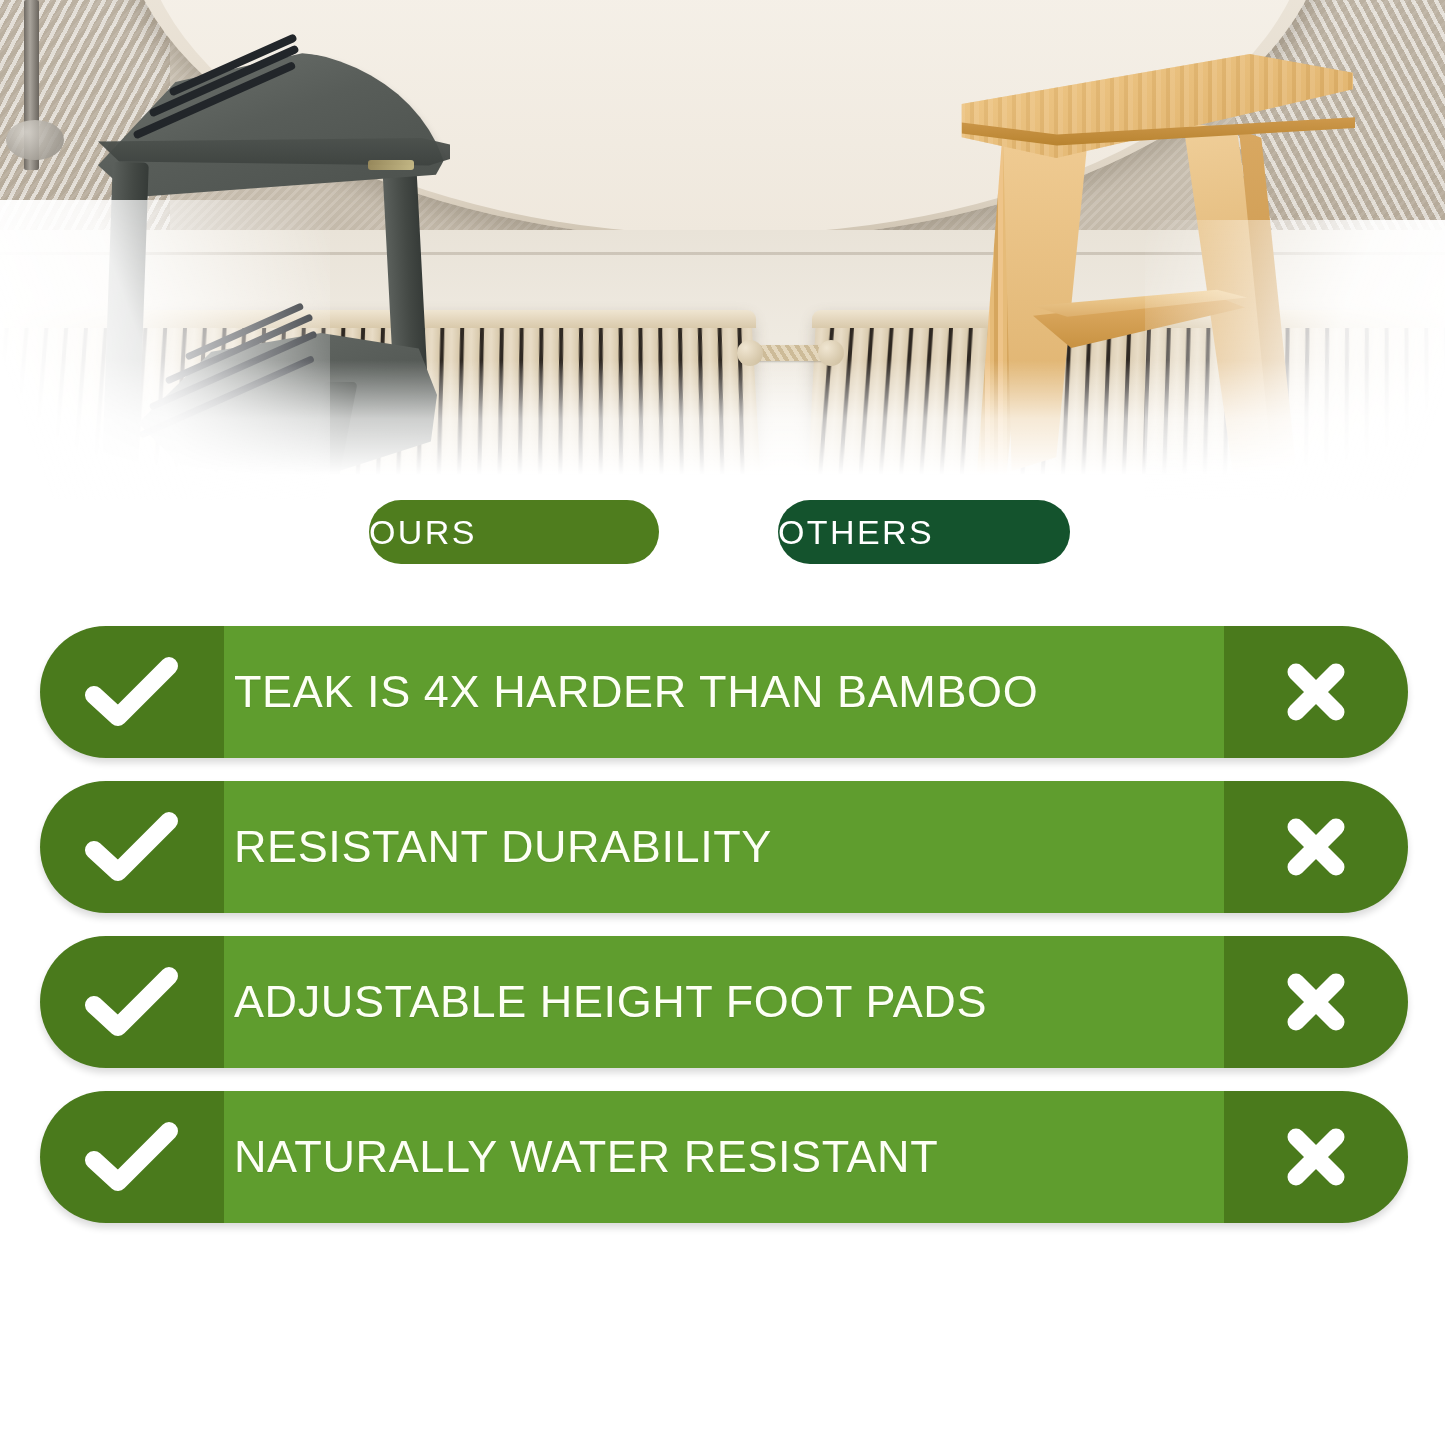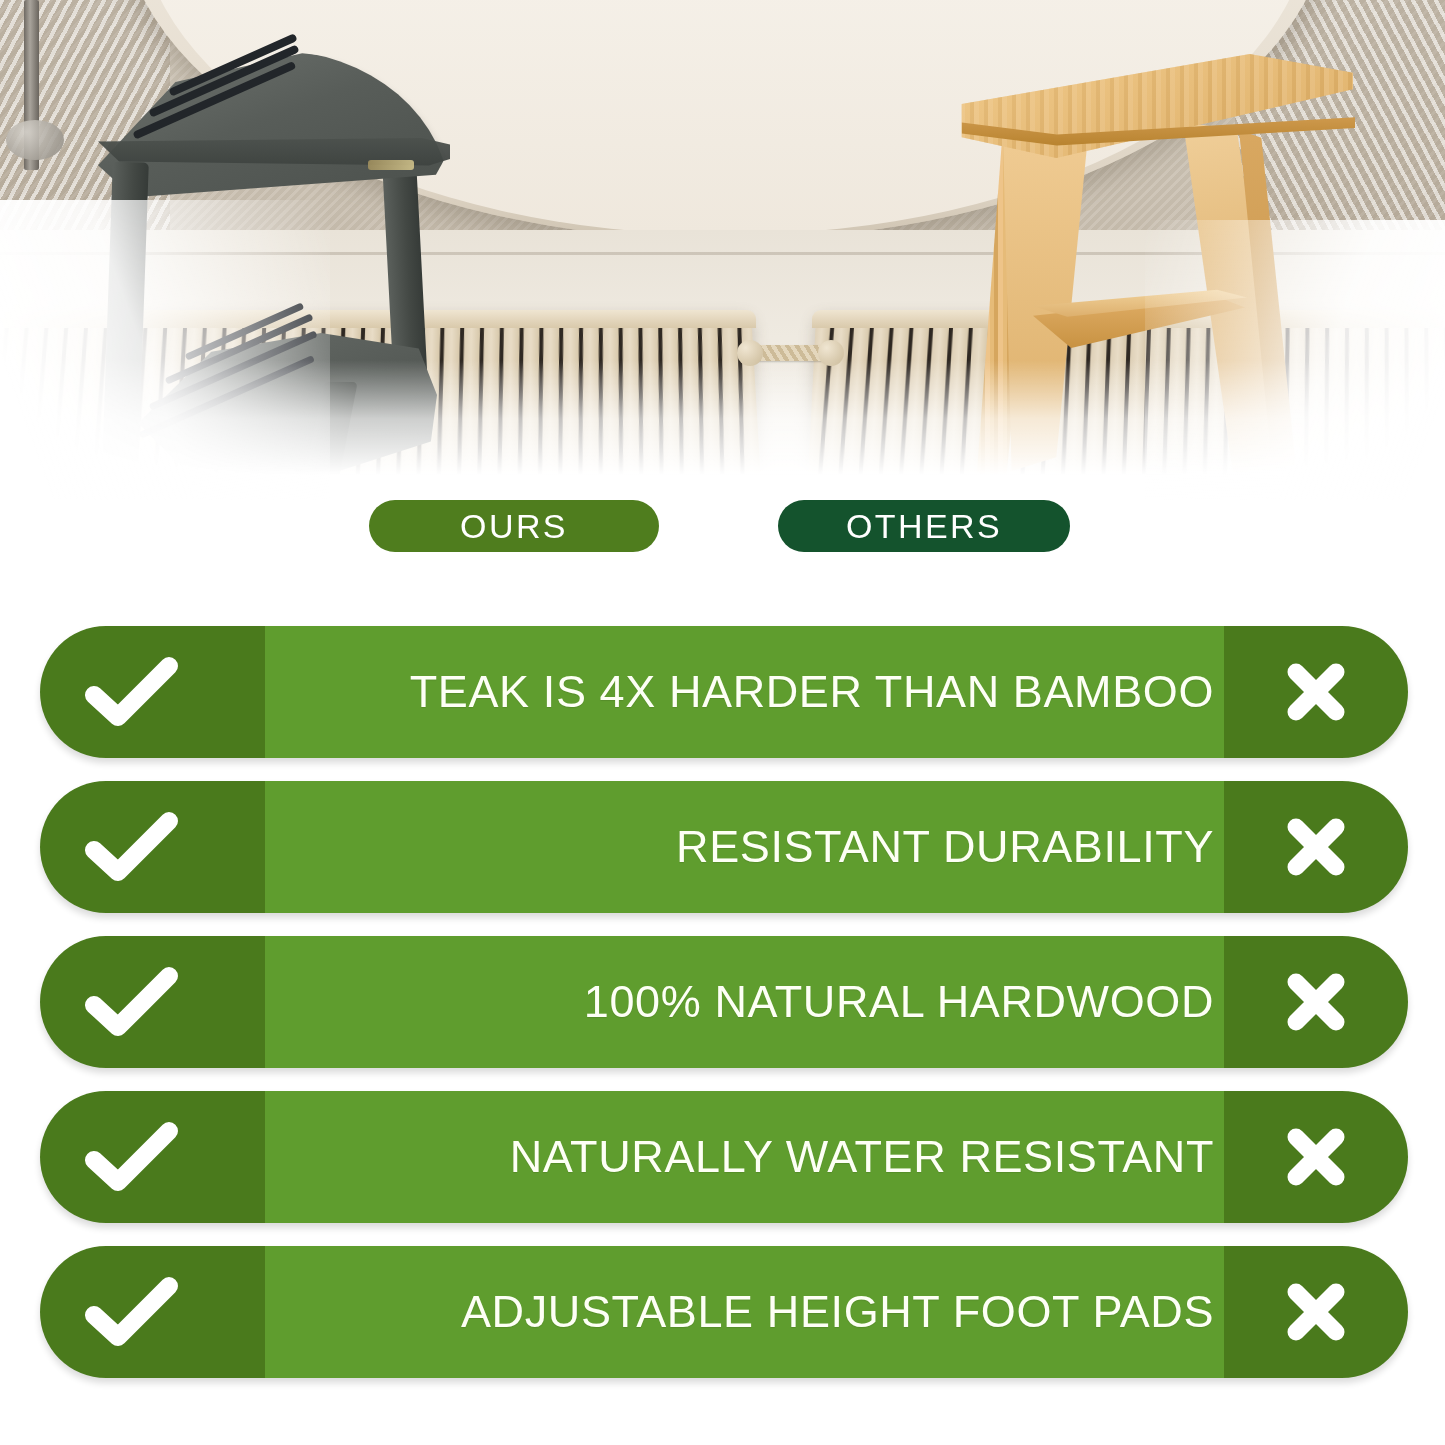--- a/index.html
+++ b/index.html
@@ -130,34 +130,34 @@
        clip-path:polygon(0% 0%,36% 2%,100% 98%,62% 100%);}
   .bm-rail{position:absolute;left:128px;top:258px;width:212px;height:52px;
        background:linear-gradient(180deg,#e0ae67,#c89242);
        clip-path:polygon(0% 38%,86% 0%,100% 22%,18% 100%);}
   .bm-rail-top{position:absolute;left:128px;top:250px;width:214px;height:30px;
        background:linear-gradient(180deg,#f2d39c,#dcae6b);
        clip-path:polygon(0% 60%,86% 6%,100% 32%,16% 96%);}
 
   
   .badges{position:absolute;left:0;top:500px;width:1445px;height:72px;}
-  .badge{position:absolute;top:0;height:52px;border-radius:32px;display:flex;
-       align-items:center;justify-content:center;color:#fff;letter-spacing:2.4px;
+  .badge{position:absolute;top:0;height:64px;border-radius:32px;display:flex;
+       align-items:center;color:#fff;letter-spacing:2.4px;
        font-size:34px;font-weight:400;}
   .badge-ours{left:369px;width:290px;background:#4f7d1e;}
   .badge-others{left:778px;width:292px;background:#14532d;}
 
   
   .rows{position:absolute;left:40px;top:626px;width:1368px;}
   .row{position:relative;height:132px;margin-bottom:23px;border-radius:66px;
        background:#4a7a1c;display:flex;align-items:stretch;
        box-shadow:0 5px 7px rgba(0,0,0,.14);overflow:hidden;}
   .cell-check{width:184px;flex:0 0 184px;display:flex;align-items:center;justify-content:center;}
-  .cell-text{flex:1 1 auto;background:#5f9d2e;display:flex;align-items:center;justify-content:flex-end;
-       padding:0 10px;margin-left:41px;}
+  .cell-text{flex:1 1 auto;background:#5f9d2e;display:flex;align-items:center;justify-content:flex-start;
+       padding:0 10px;}
   .cell-x{width:184px;flex:0 0 184px;display:flex;align-items:center;justify-content:center;}
   .feat-label{color:#fdfff5;font-size:45px;letter-spacing:.6px;font-weight:400;
        text-align:center;white-space:nowrap;text-shadow:0 1px 1px rgba(0,0,0,.10);}
   .ico{display:block;}
 </style>
 </head>
 <body>
 
 <div class="page">
 
@@ -257,28 +257,29 @@
       <div class="cell-text">
         <span class="feat-label">RESISTANT DURABILITY</span>
       </div>
       <div class="cell-x">
         <svg class="ico" width="72" height="72" viewBox="0 0 72 72">
           <path d="M16 16 L56 56 M56 16 L16 56" fill="none" stroke="#ffffff" stroke-width="17" stroke-linecap="round"></path>
         </svg>
       </div>
     </div>
 
+
     <div class="row">
       <div class="cell-check">
         <svg class="ico" width="96" height="76" viewBox="0 0 96 76">
           <path d="M10 41 L34 63 L85 12" fill="none" stroke="#ffffff" stroke-width="18" stroke-linecap="round" stroke-linejoin="round"></path>
         </svg>
       </div>
       <div class="cell-text">
-        <span class="feat-label">100% NATURAL HARDWOOD</span>
+        <span class="feat-label">ADJUSTABLE HEIGHT FOOT PADS</span>
       </div>
       <div class="cell-x">
         <svg class="ico" width="72" height="72" viewBox="0 0 72 72">
           <path d="M16 16 L56 56 M56 16 L16 56" fill="none" stroke="#ffffff" stroke-width="17" stroke-linecap="round"></path>
         </svg>
       </div>
     </div>
 
     <div class="row">
       <div class="cell-check">
@@ -289,30 +290,14 @@
       <div class="cell-text">
         <span class="feat-label">NATURALLY WATER RESISTANT</span>
       </div>
       <div class="cell-x">
         <svg class="ico" width="72" height="72" viewBox="0 0 72 72">
           <path d="M16 16 L56 56 M56 16 L16 56" fill="none" stroke="#ffffff" stroke-width="17" stroke-linecap="round"></path>
         </svg>
       </div>
     </div>
 
-    <div class="row">
-      <div class="cell-check">
-        <svg class="ico" width="96" height="76" viewBox="0 0 96 76">
-          <path d="M10 41 L34 63 L85 12" fill="none" stroke="#ffffff" stroke-width="18" stroke-linecap="round" stroke-linejoin="round"></path>
-        </svg>
-      </div>
-      <div class="cell-text">
-        <span class="feat-label">ADJUSTABLE HEIGHT FOOT PADS</span>
-      </div>
-      <div class="cell-x">
-        <svg class="ico" width="72" height="72" viewBox="0 0 72 72">
-          <path d="M16 16 L56 56 M56 16 L16 56" fill="none" stroke="#ffffff" stroke-width="17" stroke-linecap="round"></path>
-        </svg>
-      </div>
-    </div>
-
   </div>
 </div>
 
 </body></html>

